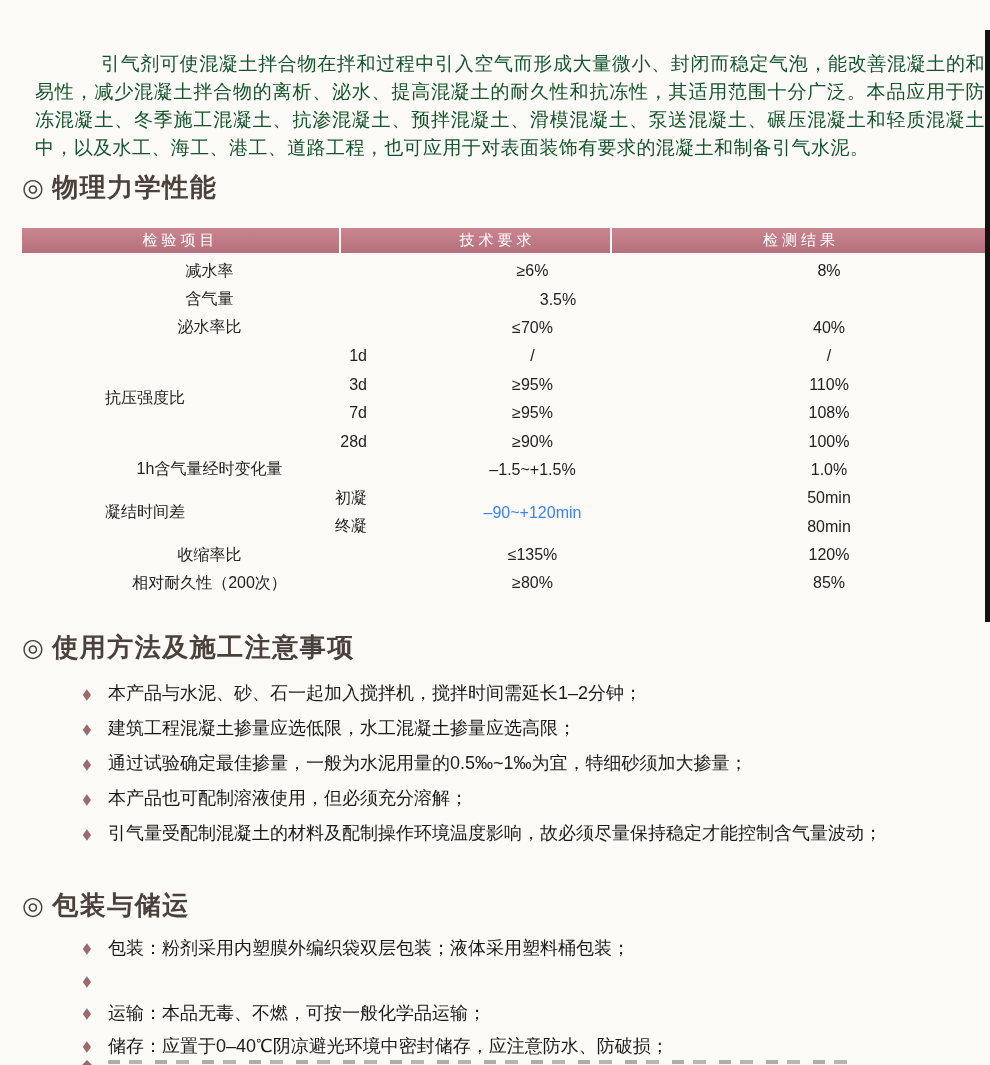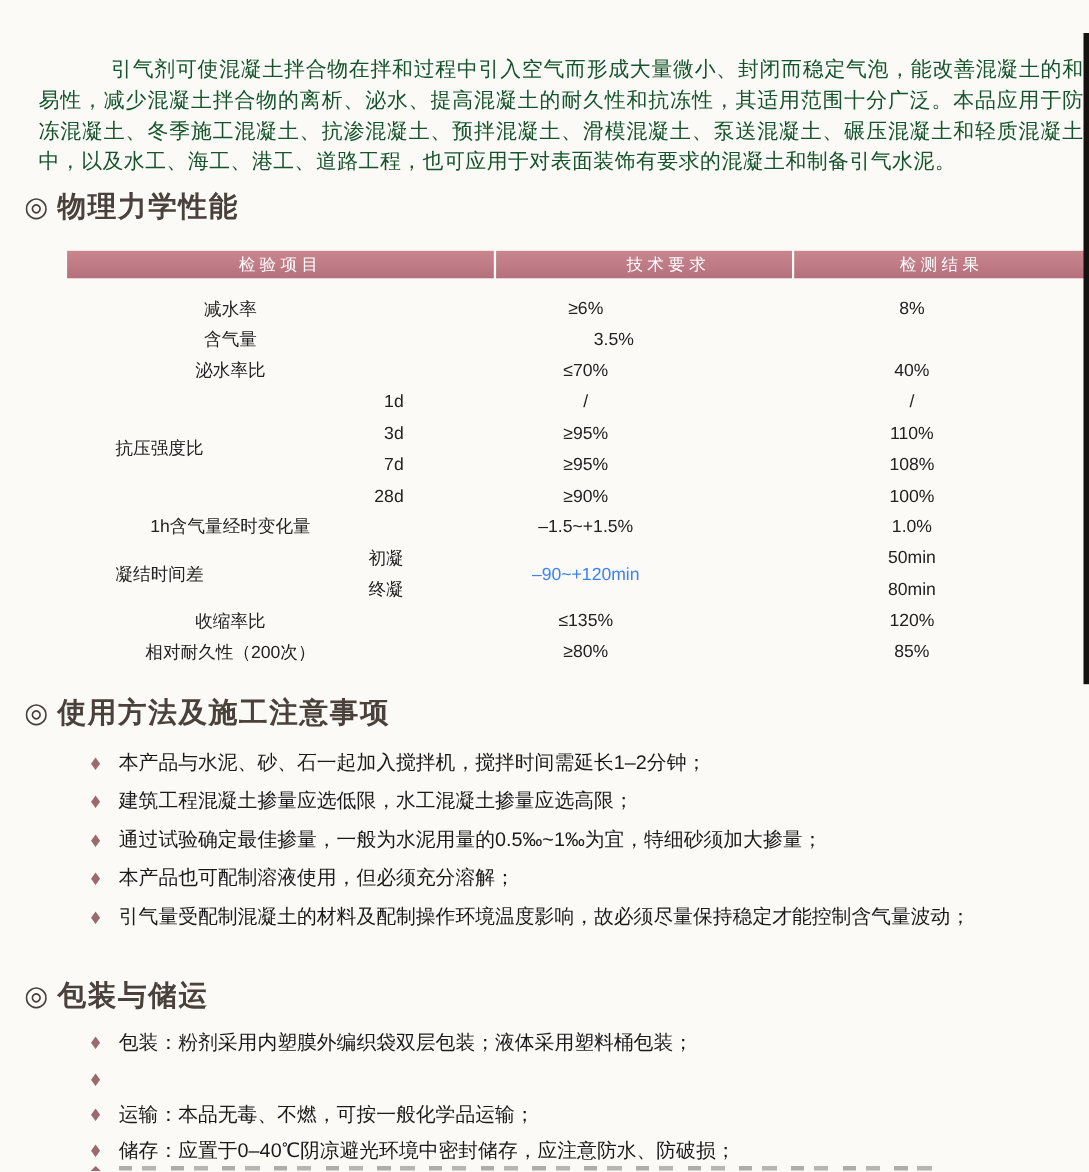--- a/index.html
+++ b/index.html
@@ -26,24 +26,24 @@
   .h-packing{top:888px;}
 
   
   .tbl{position:absolute;top:228px;left:22px;width:968px;}
   .tbl-head{display:flex;height:25px;}
   .th{
     background:linear-gradient(#c9868f,#b5707d);
     color:#fff;font-size:15px;letter-spacing:4px;
     display:flex;align-items:center;justify-content:center;
   }
-  .th1{width:390px;border-right:2px solid #fbfaf6;box-sizing:border-box;margin-left:39px;}
+  .th1{width:319px;border-right:2px solid #fbfaf6;box-sizing:border-box;}
   .th2{width:271px;border-right:2px solid #fbfaf6;box-sizing:border-box;padding-left:44px;}
   .th3{flex:1;}
-  .tbl-body{position:relative;margin-top:14px;font-size:16px;color:#222;}
+  .tbl-body{position:relative;margin-top:4px;font-size:16px;color:#222;}
   .trow{display:flex;align-items:center;height:28.4px;}
   .td1{width:375px;text-align:center;box-sizing:border-box;}
   .td2{width:271px;text-align:center;}
   .td3{width:322px;text-align:center;}
   .td1.sub{text-align:right;padding-right:30px;}
   .glabel{
     position:absolute;left:0;width:246px;display:flex;align-items:center;
     justify-content:center;font-size:16px;color:#222;
   }
   .glabel-strength{top:85.2px;height:113.6px;}

